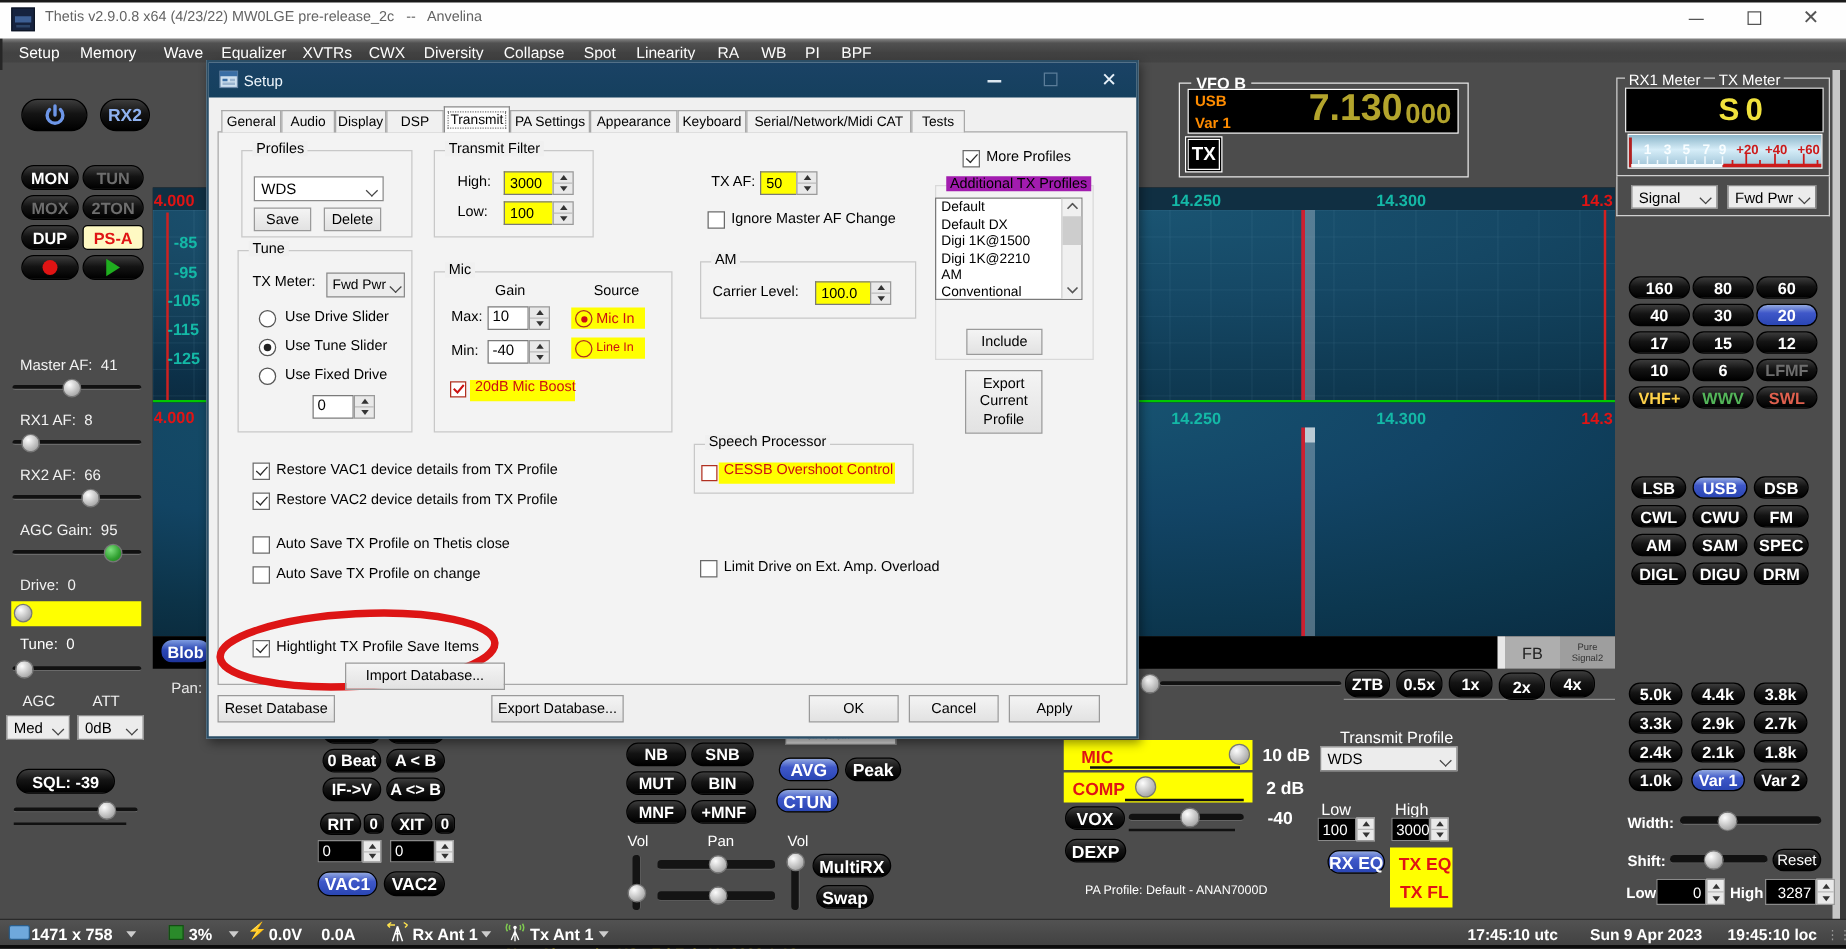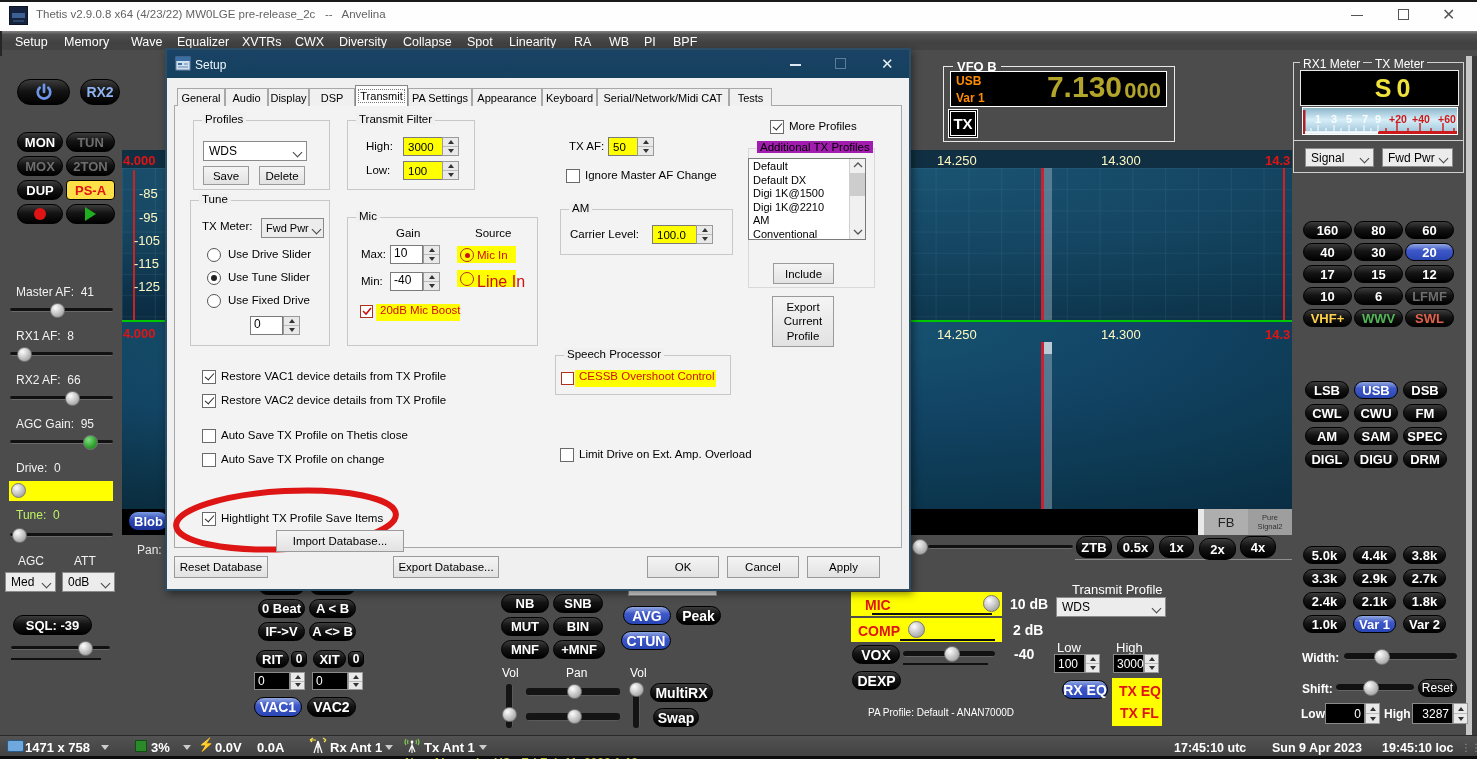--- a/index.html
+++ b/index.html
@@ -26,21 +26,21 @@
 .rb.redsel::after{content:"";position:absolute;left:3.5px;top:3.5px;width:5px;height:5px;border-radius:50%;background:#cc1111}
 .btn{position:absolute;background:linear-gradient(#f4f4f4,#e2e2e2);border:1px solid #9a9a9a;color:#000;font-size:11.5px;display:flex;align-items:center;justify-content:center;white-space:nowrap}
 .yf{position:absolute;background:#ffff00;border:1px solid #7a7a7a;border-right:none;color:#000;font-size:11.5px;display:flex;align-items:center;padding-left:4px;white-space:nowrap}
 .spin{position:absolute;width:17px;background:#e9e9e9;border:1px solid #9a9a9a;display:flex;flex-direction:column}
 .spin i{flex:1;display:flex;align-items:center;justify-content:center;border-bottom:1px solid #bbb}
 .spin i:last-child{border-bottom:none}
 .spin i::after{content:"";width:0;height:0;border-left:3px solid transparent;border-right:3px solid transparent}
 .spin i.u::after{border-bottom:4px solid #333}
 .spin i.d::after{border-top:4px solid #333}
 .bspin{position:absolute;background:#000;border:1px solid #8a8a8a;color:#fff;font-size:12px;display:flex;align-items:center;white-space:nowrap}
-.ylab{color:#fef9c3;font-size:12px;font-weight:normal;position:absolute}
+.ylab{color:#14b8a6;font-size:12px;font-weight:bold;position:absolute}
 .rlab{color:#e01414;font-size:12px;font-weight:bold;position:absolute}
 </style></head>
 <body>
 <div id="root">
 
 <div class="abs" style="left:0;top:0;width:1477px;height:31px;background:#fefefe;border-top:2px solid #1a1a1a"></div>
 <div class="abs" style="left:9px;top:6px;width:19px;height:19px;background:#16233f;border:1px solid #0d1525">
       <span style="position:absolute;left:2px;top:6px;width:13px;height:5px;background:#3d5f94"></span>
       <span style="position:absolute;left:3px;top:13px;width:11px;height:2px;background:#2c4468"></span>
     </div>
@@ -133,21 +133,21 @@
         <path d="M5.2 5.2 A7 7 0 1 0 14.8 5.2" stroke="#6d96e8" stroke-width="3" fill="none" stroke-linecap="round"></path>
       </svg>
 </div>
 <div class="pill" style="left:80px;top:79px;width:40px;height:26px;border-radius:13px;color:#8fb2f0;font-size:14px">RX2</div>
 
 <div class="pill" style="left:17px;top:132px;width:46px;height:20px">MON</div>
 <div class="pill dim" style="left:66px;top:132px;width:49px;height:20px">TUN</div>
 <div class="pill dim" style="left:17px;top:156px;width:46px;height:20px">MOX</div>
 <div class="pill dim" style="left:66px;top:156px;width:49px;height:20px">2TON</div>
 <div class="pill" style="left:17px;top:180px;width:46px;height:20px">DUP</div>
-<div class="pill" style="left:66px;top:180px;width:49px;height:20px;background:#fde047;color:#e01414;border-radius:4px">PS-A</div>
+<div class="pill" style="left:66px;top:180px;width:49px;height:20px;background:#fef9c3;color:#e01414;border-radius:4px">PS-A</div>
 <div class="pill" style="left:17px;top:204px;width:46px;height:20px">
       <span style="width:12px;height:12px;border-radius:50%;background:#e01414"></span>
     </div>
 <div class="pill" style="left:66px;top:204px;width:49px;height:20px">
       <span style="width:0;height:0;border-left:11px solid #1fae1f;border-top:7px solid transparent;border-bottom:7px solid transparent"></span>
     </div>
 
 <div class="wlab" style="left:16px;top:285px;font-weight:normal;color:#f2f2f2">Master AF:&nbsp; 41</div>
 <div class="slider" style="left:10px;top:303px;width:103px;height:15px">
       <div class="tr"></div>
@@ -164,21 +164,21 @@
       <div class="th" style="left:55px"></div>
     </div>
 <div class="wlab" style="left:16px;top:417px;font-weight:normal;color:#f2f2f2">AGC Gain:&nbsp; 95</div>
 <div class="slider" style="left:10px;top:435px;width:103px;height:15px">
       <div class="tr"></div>
       <div class="th green" style="left:73px"></div>
     </div>
 <div class="wlab" style="left:16px;top:461px;font-weight:normal;color:#f2f2f2">Drive:&nbsp; 0</div>
 <div class="abs" style="left:9px;top:481px;width:104px;height:20px;background:#ffff00"></div>
 <div class="abs" style="left:11px;top:483px;width:15px;height:15px;border-radius:50%;background:radial-gradient(circle at 35% 30%,#fdfdfd,#b9b9b9 60%,#8c8c8c);border:1px solid #777"></div>
-<div class="wlab" style="left:16px;top:508px;font-weight:normal;color:#bef264">Tune:&nbsp; 0</div>
+<div class="wlab" style="left:16px;top:508px;font-weight:normal;color:#ffffff">Tune:&nbsp; 0</div>
 <div class="slider" style="left:10px;top:528px;width:103px;height:15px">
       <div class="tr"></div>
       <div class="th" style="left:2px"></div>
     </div>
 <div class="wlab" style="left:18px;top:554px;font-weight:normal;color:#f2f2f2">AGC</div>
 <div class="wlab" style="left:74px;top:554px;font-weight:normal;color:#f2f2f2">ATT</div>
 <div class="combo" style="left:5px;top:572px;width:51px;height:20px">Med<span class="ar"></span></div>
 <div class="combo" style="left:62px;top:572px;width:53px;height:20px">0dB<span class="ar"></span></div>
 <div class="pill" style="left:13px;top:615px;width:79px;height:20px;font-size:13px">SQL: -39</div>
 <div class="slider" style="left:11px;top:641px;width:99px;height:15px">
@@ -547,21 +547,21 @@
   <div class="abs" style="left:223px;top:222px;width:33px;height:19px;background:#fff;border:1px solid #7a7a7a;font-size:12px;padding-left:3px">-40</div>
   <div class="spin" style="left:256px;top:222px;width:17px;height:19px">
         <i class="u"></i>
         <i class="d"></i>
       </div>
   <div class="abs" style="left:290px;top:196px;width:59px;height:17px;background:#ffff00"></div>
   <div class="rb redsel" style="left:293px;top:198px;border-color:#b03020;background:#ffff00"></div>
   <div class="abs" style="left:310px;top:199px;color:#cc1111;font-size:11.5px;white-space:nowrap">Mic In</div>
   <div class="abs" style="left:290px;top:220px;width:59px;height:17px;background:#ffff00"></div>
   <div class="rb" style="left:293px;top:222px;border-color:#b03020;background:#ffff00"></div>
-  <div class="abs" style="left:310px;top:223px;color:#cc1111;font-size:16px;white-space:nowrap">Line In</div>
+  <div class="abs" style="left:310px;top:223px;color:#cc1111;font-size:10px;white-space:nowrap">Line In</div>
   <div class="abs" style="left:193px;top:255px;width:13px;height:13px;background:#fff;border:1px solid #b03020"></div>
   <svg class="abs" style="left:195px;top:257px" width="10" height="9">
         <path d="M1 4 L4 7 L9 1" stroke="#cc1111" stroke-width="1.6" fill="none"></path>
       </svg>
   <div class="abs" style="left:209px;top:254px;width:84px;height:17px;background:#ffff00;color:#cc1111;font-size:11.5px;padding-left:4px;white-space:nowrap">20dB Mic Boost</div>
 
   <div class="gb" style="left:393px;top:159px;width:173px;height:46px">
         <span>AM</span>
       </div>
   <div class="cbl" style="left:403px;top:178px">Carrier Level:</div>

